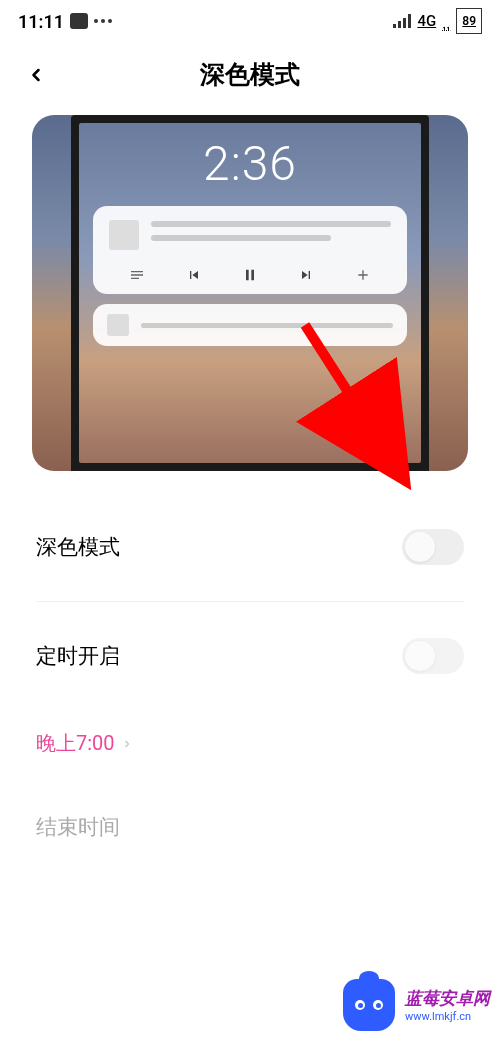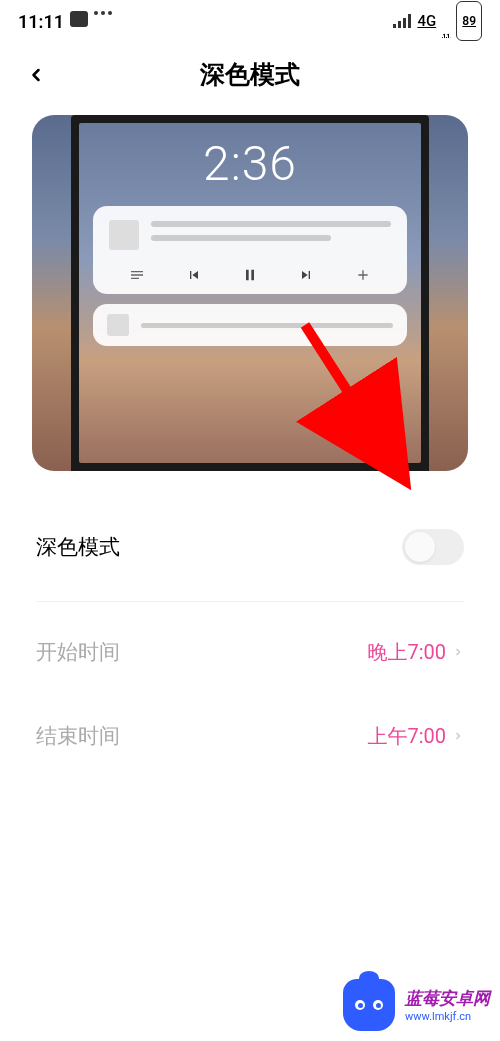--- a/index.html
+++ b/index.html
@@ -19,20 +19,21 @@
       display: flex;
       justify-content: space-between;
       align-items: center;
       padding: 6px 18px;
       height: 42px;
       font-size: 18px;
       font-weight: 500;
     }
     .status-left {
       display: flex;
+      align-items: center;
       gap: 6px;
     }
     .status-time {
       font-weight: 600;
     }
     .status-icon-message {
       display: inline-block;
       width: 18px;
       height: 16px;
       background: #333;
@@ -83,22 +84,22 @@
     }
     .network-sub {
       font-size: 11px;
       align-self: flex-end;
       margin-bottom: 2px;
     }
     .battery {
       display: flex;
       align-items: center;
       border: 1.5px solid #333;
-      border-radius: 6px;
-      padding: 12px 5px;
+      border-radius: 0;
+      padding: 5px 5px;
       font-size: 12px;
       font-weight: 600;
     }
     .header {
       display: flex;
       align-items: center;
       padding: 16px 24px 24px;
       position: relative;
     }
     .back-btn {
@@ -425,36 +426,33 @@
   </div>
 </div>
 
 <div class="settings">
   <div class="setting-row">
     <span class="setting-label">深色模式</span>
     <div class="toggle"></div>
   </div>
   <div class="divider"></div>
   <div class="setting-row">
-    <span class="setting-label disabled">开始时间</span>
+    <span class="setting-label">定时开启</span>
+    <div class="toggle disabled"></div>
+  </div>
+  <div class="setting-row">
     <span class="setting-value disabled">
       <span>晚上7:00</span>
       <svg class="chevron" width="12" height="16" viewBox="0 0 24 24" fill="none" stroke="currentColor" stroke-width="3">
           <polyline points="9 18 15 12 9 6"></polyline>
         </svg>
     </span>
   </div>
   <div class="setting-row">
     <span class="setting-label disabled">结束时间</span>
-    <span class="setting-value disabled">
-      <span>上午7:00</span>
-      <svg class="chevron" width="12" height="16" viewBox="0 0 24 24" fill="none" stroke="currentColor" stroke-width="3">
-          <polyline points="9 18 15 12 9 6"></polyline>
-        </svg>
-    </span>
   </div>
 </div>
 
 <svg class="arrow-annotation" width="130" height="170">
   <defs>
     <marker id="arrowhead" markerWidth="12" markerHeight="12" refX="9" refY="6" orient="auto">
       <polygon points="0 0, 12 6, 0 12" fill="#ff0000"></polygon>
     </marker>
   </defs>
   <line x1="10" y1="5" x2="100" y2="145" stroke="#ff0000" stroke-width="10" marker-end="url(#arrowhead)"></line>

